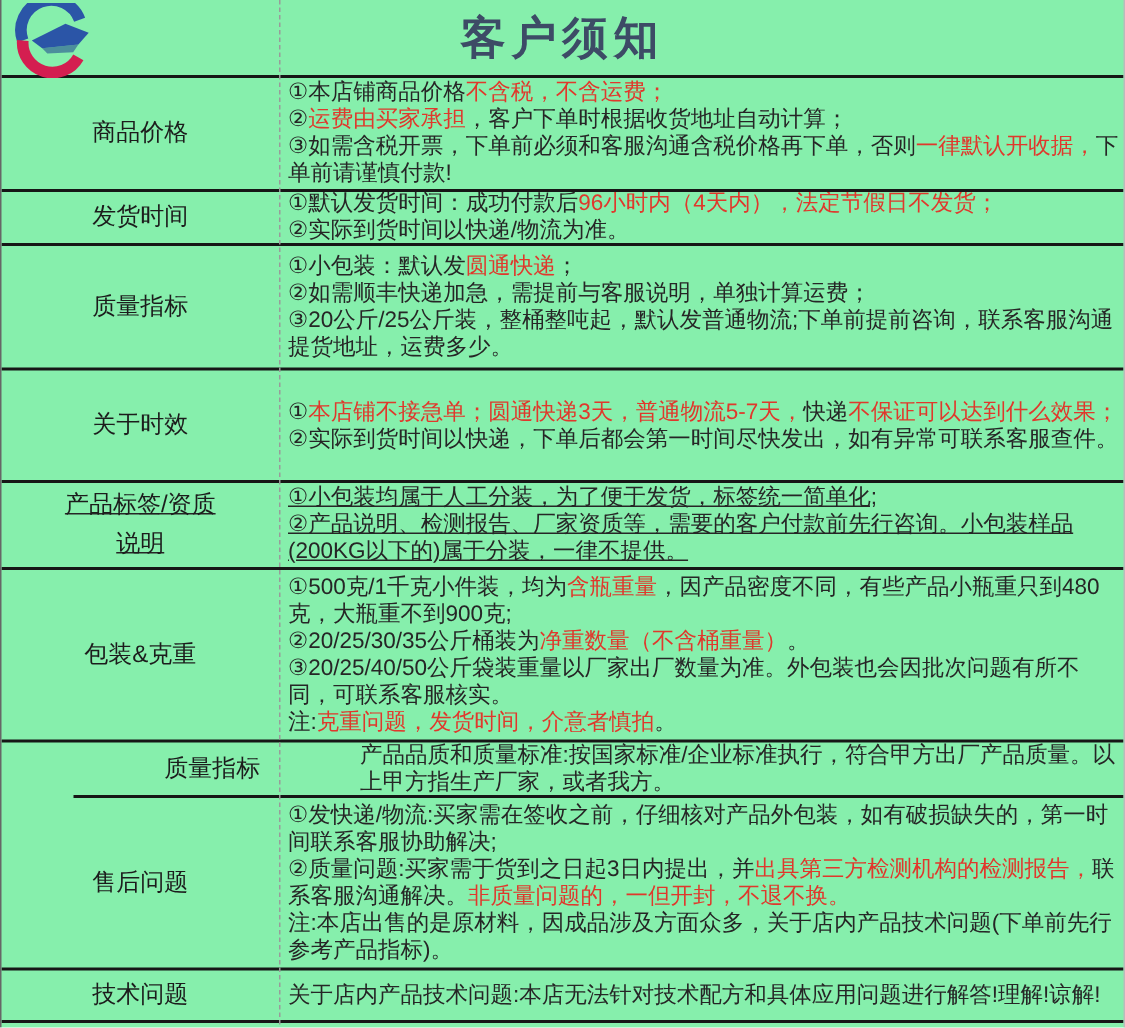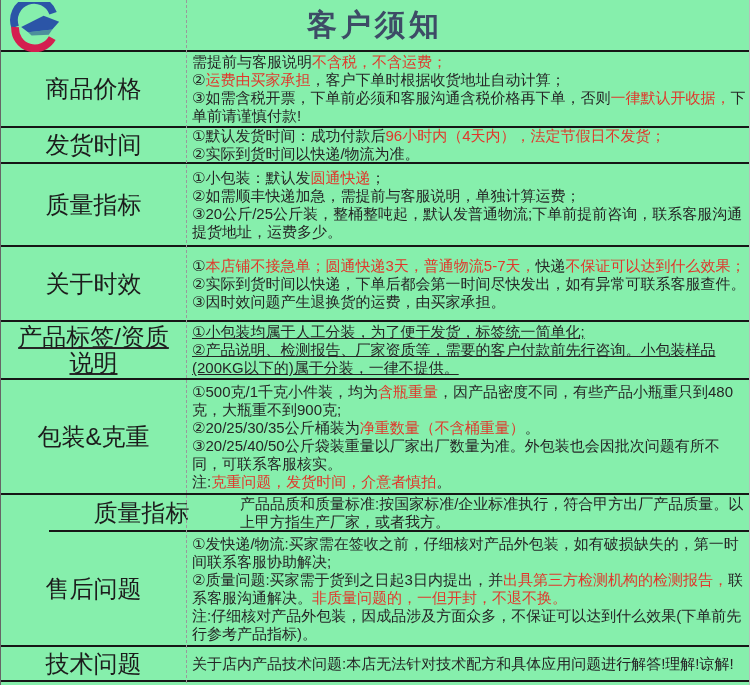--- a/index.html
+++ b/index.html
@@ -33,21 +33,21 @@
     display:flex;
     box-sizing:border-box;
     border-bottom:2px solid #161616;
     overflow:hidden;
   }
   .label-cell{
     width:185px;
     flex:0 0 185px;
     display:flex;align-items:center;justify-content:center;
     text-align:center;
-    font-size:24px;
+    font-size:16px;
     color:#1c1c1c;
     white-space:pre-line;
     line-height:26px;
     box-sizing:border-box;
   }
   .content-cell{
     flex:1;
     display:flex;flex-direction:column;justify-content:center;
     padding:1px 3px 1px 6px;
     box-sizing:border-box;
@@ -81,21 +81,21 @@
         <polygon points="22,35 50,32 46,38 26,39" fill="#1d3f8f" opacity="0.55"></polygon>
       </svg>
     </div>
     <h1 class="page-title">客户须知</h1>
   </div>
 
   <div id="rows">
       <div class="row" style="height: 76px;">
         <div class="label-cell">商品价格</div>
         <div class="content-cell">
-          <div class="line"><span>需提前与客服说明</span><span class="seg-red">不含税，不含运费；</span></div>
+          <div class="line"><span>①本店铺商品价格</span><span class="seg-red">不含税，不含运费；</span></div>
           <div class="line"><span>②</span><span class="seg-red">运费由买家承担</span><span>，客户下单时根据收货地址自动计算；</span></div>
           <div class="line"><span>③如需含税开票，下单前必须和客服沟通含税价格再下单，否则</span><span class="seg-red">一律默认开收据，</span><span>下单前请谨慎付款!</span></div>
         </div>
       </div>
       <div class="row" style="height: 36px;">
         <div class="label-cell">发货时间</div>
         <div class="content-cell">
           <div class="line"><span>①默认发货时间：成功付款后</span><span class="seg-red">96小时内（4天内），法定节假日不发货；</span></div>
           <div class="line"><span>②实际到货时间以快递/物流为准。</span></div>
         </div>
@@ -106,21 +106,20 @@
           <div class="line"><span>①小包装：默认发</span><span class="seg-red">圆通快递</span><span>；</span></div>
           <div class="line"><span>②如需顺丰快递加急，需提前与客服说明，单独计算运费；</span></div>
           <div class="line"><span>③20公斤/25公斤装，整桶整吨起，默认发普通物流;下单前提前咨询，联系客服沟通提货地址，运费多少。</span></div>
         </div>
       </div>
       <div class="row" style="height: 75px;">
         <div class="label-cell">关于时效</div>
         <div class="content-cell">
           <div class="line"><span>①</span><span class="seg-red">本店铺不接急单；</span><span class="seg-red">圆通快递3天，普通物流5-7天，</span><span>快递</span><span class="seg-red">不保证可以达到什么效果；</span></div>
           <div class="line"><span>②实际到货时间以快递，下单后都会第一时间尽快发出，如有异常可联系客服查件。</span></div>
-          <div class="line"><span>③因时效问题产生退换货的运费，由买家承担。</span></div>
         </div>
       </div>
       <div class="row" style="height: 58px; text-decoration: underline;">
         <div class="label-cell">产品标签/资质
 说明</div>
         <div class="content-cell">
           <div class="line"><span>①小包装均属于人工分装，为了便于发货，标签统一简单化;</span></div>
           <div class="line"><span>②产品说明、检测报告、厂家资质等，需要的客户付款前先行咨询。小包装样品(200KG以下的)属于分装，一律不提供。</span></div>
         </div>
       </div>
@@ -137,21 +136,21 @@
         <div class="label-cell">质量指标</div>
         <div class="content-cell">
           <div class="line"><span>产品品质和质量标准:按国家标准/企业标准执行，符合甲方出厂产品质量。以上甲方指生产厂家，或者我方。</span></div>
         </div>
       </div>
       <div class="row" style="height: 115px;">
         <div class="label-cell">售后问题</div>
         <div class="content-cell">
           <div class="line"><span>①发快递/物流:买家需在签收之前，仔细核对产品外包装，如有破损缺失的，第一时间联系客服协助解决;</span></div>
           <div class="line"><span>②质量问题:买家需于货到之日起3日内提出，并</span><span class="seg-red">出具第三方检测机构的检测报告，</span><span>联系客服沟通解决。</span><span class="seg-red">非质量问题的，一但开封，不退不换。</span></div>
-          <div class="line"><span>注:仔细核对产品外包装，因成品涉及方面众多，不保证可以达到什么效果(下单前先行参考产品指标)。</span></div>
+          <div class="line"><span>注:本店出售的是原材料，因成品涉及方面众多，关于店内产品技术问题(下单前先行参考产品指标)。</span></div>
         </div>
       </div>
       <div class="row" style="height: 35px;">
         <div class="label-cell">技术问题</div>
         <div class="content-cell">
           <div class="line"><span>关于店内产品技术问题:本店无法针对技术配方和具体应用问题进行解答!理解!谅解!</span></div>
         </div>
       </div>
     </div>
 

